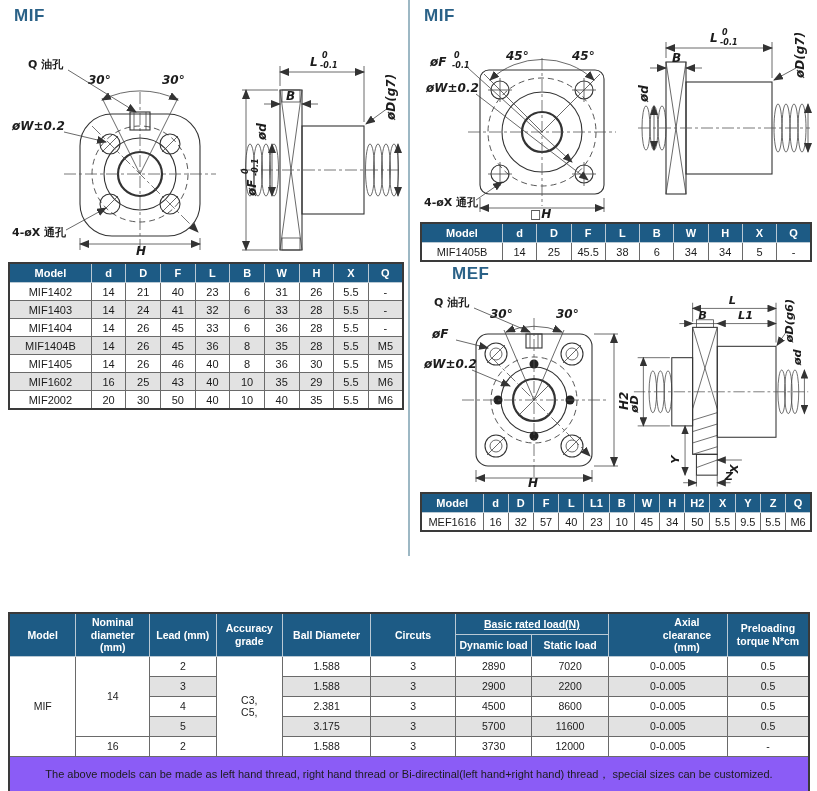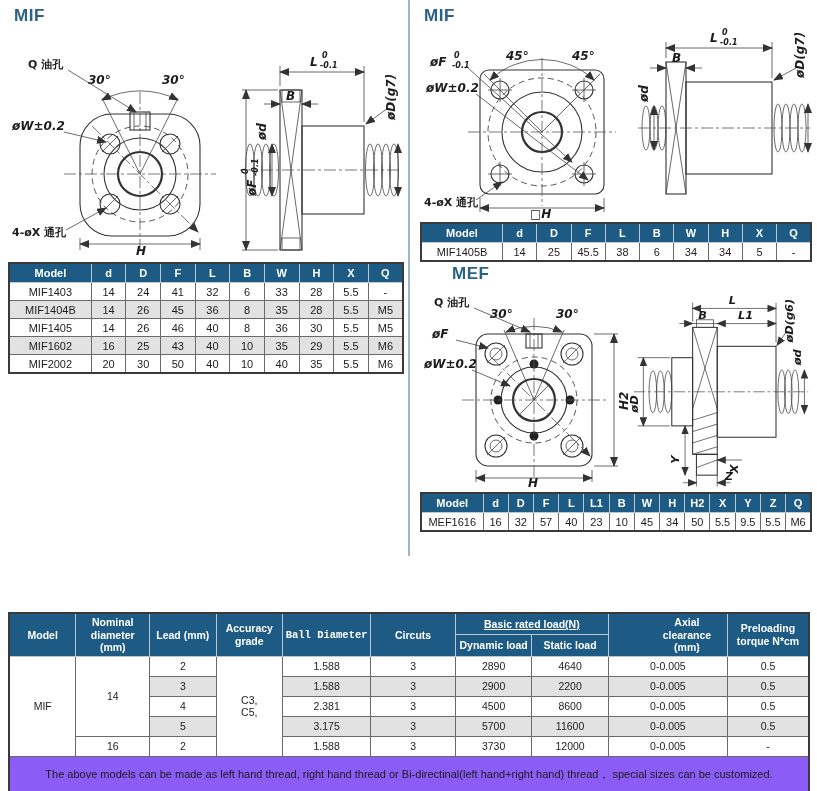--- a/index.html
+++ b/index.html
@@ -438,27 +438,51 @@
             <th>L</th>
             <th>B</th>
             <th>W</th>
             <th>H</th>
             <th>X</th>
             <th>Q</th>
           </tr>
         </thead>
       <tbody>
           <tr>
+            <td>MIF1402</td>
+            <td>14</td>
+            <td>21</td>
+            <td>40</td>
+            <td>23</td>
+            <td>6</td>
+            <td>31</td>
+            <td>26</td>
+            <td>5.5</td>
+            <td>-</td>
+          </tr>
+          <tr>
             <td>MIF1403</td>
             <td>14</td>
             <td>24</td>
             <td>41</td>
             <td>32</td>
             <td>6</td>
             <td>33</td>
+            <td>28</td>
+            <td>5.5</td>
+            <td>-</td>
+          </tr>
+          <tr>
+            <td>MIF1404</td>
+            <td>14</td>
+            <td>26</td>
+            <td>45</td>
+            <td>33</td>
+            <td>6</td>
+            <td>36</td>
             <td>28</td>
             <td>5.5</td>
             <td>-</td>
           </tr>
           <tr>
             <td>MIF1404B</td>
             <td>14</td>
             <td>26</td>
             <td>45</td>
             <td>36</td>
@@ -583,21 +607,21 @@
   </div>
 
   <div class="tbl-wrap" id="t-spec" style="left:8px;top:612px;width:802px;">
     <table class="spec">
       <thead>
         <tr>
           <th rowspan="2" style="width:8.5%;">Model</th>
           <th rowspan="2" style="width:9.5%;">Nominal diameter (mm)</th>
           <th rowspan="2" style="width:8.5%;">Lead (mm)</th>
           <th rowspan="2" style="width:8.5%;">Accuracy grade</th>
-          <th rowspan="2" style="width:11.5%;font-family:Liberation Mono, monospace;">Ball Diameter</th>
+          <th rowspan="2" style="width:11.5%;">Ball Diameter</th>
           <th rowspan="2" style="width:11%;">Circuts</th>
           <th colspan="2" style="width:21%;text-decoration:underline;">Basic rated load(N)</th>
           <th rowspan="2" style="width:11%;padding-left:40px;">Axial clearance (mm)</th>
           <th rowspan="2" style="width:10.5%;">Preloading torque N*cm</th>
         </tr>
         <tr>
           <th style="width:10.5%;">Dynamic load</th>
           <th style="width:10.5%;">Static load</th>
         </tr>
       </thead>
@@ -606,21 +630,21 @@
           <td rowspan="5" class="span-cell">MIF</td>
           <td rowspan="4" class="span-cell">14</td>
           <td>2</td>
           <td rowspan="5" class="span-cell">
             <div>C3,</div>
             <div>C5,</div>
           </td>
           <td>1.588</td>
           <td>3</td>
           <td>2890</td>
-          <td>4640</td>
+          <td>7020</td>
           <td>0-0.005</td>
           <td>0.5</td>
         </tr>
         <tr class="alt">
           <td>3</td>
           <td>1.588</td>
           <td>3</td>
           <td>2900</td>
           <td>2200</td>
           <td>0-0.005</td>

